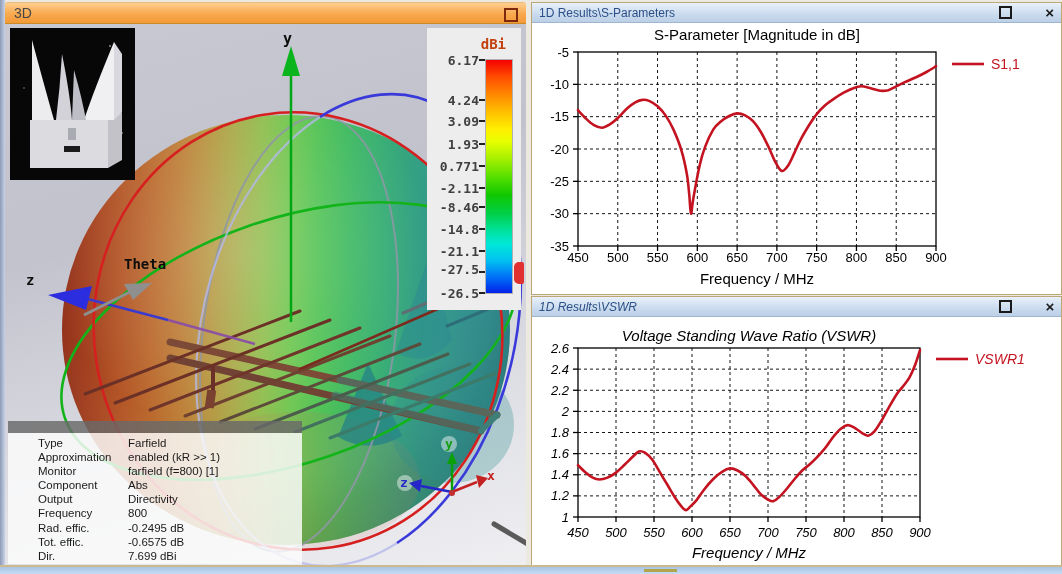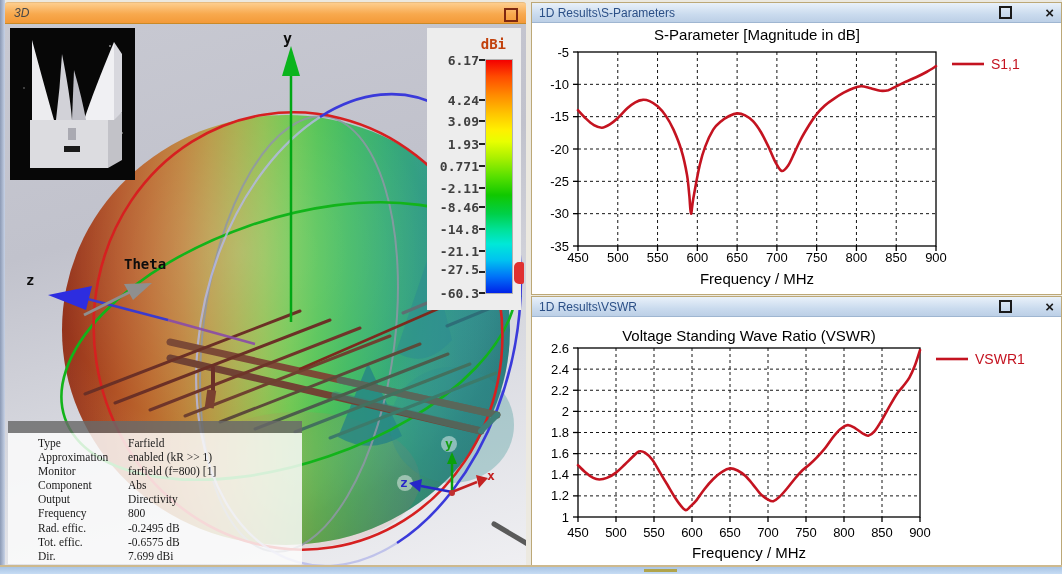--- a/index.html
+++ b/index.html
@@ -5,51 +5,51 @@
   html,body{margin:0;padding:0;background:#D8D4C8;}
   .screen{position:relative;width:1062px;height:574px;background:#ECE9E0;overflow:hidden;
           font-family:"Liberation Sans",sans-serif;}
   
   .left-frame{position:absolute;left:0;top:0;width:5px;height:574px;
               background:linear-gradient(90deg,#8C9AB5,#C7D2E6);}
   
   .tbar3d{position:absolute;left:5px;top:2px;width:521px;height:22px;box-sizing:border-box;
           background:linear-gradient(180deg,#FDCE8E 0%,#F8A94E 55%,#F39A38 100%);
           border-top:1px solid #E8BC80;border-bottom:1px solid #C98A28;border-radius:3px 3px 0 0;}
-  .tbar3d .t{margin-left:9px;font-size:12px;color:#474747;line-height:20px;display:inline-block;font-style:italic;}
+  .tbar3d .t{margin-left:9px;font-size:14px;color:#474747;line-height:20px;display:inline-block;}
   .max3d{position:absolute;right:8px;top:5px;width:10px;height:10px;border:2px solid #7E2810;cursor:pointer;}
   .viewport3d{position:absolute;left:5px;top:24px;width:521px;height:541px;overflow:hidden;
           background:linear-gradient(165deg,#C8C9D2 0%,#C1C2CC 35%,#DCDDE3 70%,#EFEFF2 100%);}
   .viewport3d svg{display:block;}
   
   .colorbar{position:absolute;left:427px;top:28px;width:94px;height:282px;background:#EDEDED;}
   .cb-title{position:absolute;top:8px;right:15px;font:bold 14px "DejaVu Sans Mono",monospace;color:#c2410c;}
   .cb-bar{position:absolute;left:59px;top:32px;width:26px;height:233px;outline:1px solid rgba(0,0,0,.25);
      background:linear-gradient(180deg,#F40000 0%,#FF4A00 7%,#FF8A00 15%,#FFC400 23%,#FFF000 30%,
        #E8FF00 35%,#AAF000 42%,#58E000 50%,#10C800 58%,#00D048 66%,#00E29A 73%,#00E8D8 79%,
        #00C2F0 86%,#0072F8 93%,#0022E8 100%);}
   .cb-lab{position:absolute;right:42px;transform:translateY(-50%);
           font:bold 13px "DejaVu Sans Mono",monospace;color:#404040;white-space:nowrap;}
   .cb-dash{position:absolute;left:52px;width:6px;height:2px;background:#222;transform:translateY(-50%);}
   .red-tab{position:absolute;left:514px;top:262px;width:10px;height:22px;background:#E03030;
            border-radius:5px 2px 2px 5px;}
   
   .inset{position:absolute;left:10px;top:28px;width:125px;height:152px;background:#070707;overflow:hidden;}
   
-  .infotable{position:absolute;left:8px;top:421px;width:294px;height:111px;font-family:Liberation Serif, serif;}
+  .infotable{position:absolute;left:8px;top:421px;width:294px;height:111px;font-family:Liberation Sans, sans-serif;}
   .it-head{height:12px;background:rgba(105,105,105,.82);}
   .it-body{height:131px;background:rgba(251,251,251,.84);padding:4px 0 0 30px;box-sizing:border-box;}
   .irow{display:flex;height:14.1px;font-size:11.5px;color:#1A1A1A;}
   .ilabel{width:90px;}
   
   .scn{position:absolute;font-family:"DejaVu Sans Mono",monospace;font-weight:bold;white-space:nowrap;}
   
   .win{position:absolute;left:531px;width:529px;background:#FFF;border:1px solid #BCA877;box-sizing:content-box;}
   .win-sparam{top:2px;height:291px;}
-  .win-vswr{top:296px;height:269px;}
+  .win-vswr{top:296px;height:269px;font-style:italic;}
   .tbar1d{height:20px;background:linear-gradient(180deg,#E9F1FA,#CADBEE 60%,#BCCFE6);
           border-bottom:1px solid #9FB6D1;display:flex;align-items:center;padding:0 7px;box-sizing:border-box;gap:24px;}
   .tbar1d .t{font-size:12px;color:#2B4F86;flex:1;}
   .btn-max{width:9px;height:9px;border:2px solid #1A1A1A;margin-right:9px;cursor:pointer;}
   .btn-close{font-size:15px;font-weight:bold;color:#1A1A1A;line-height:12px;cursor:pointer;}
   .chart-svg{display:block;}
   .charttitle{font-family:"Liberation Sans",sans-serif;font-size:15px;text-anchor:middle;fill:#000;}
   .xlabel{font-family:"Liberation Sans",sans-serif;font-size:15px;text-anchor:middle;fill:#000;}
   .ticklabel{font-family:"Liberation Sans",sans-serif;font-size:13px;fill:#000;}
   .xtick{text-anchor:middle;}
@@ -197,21 +197,21 @@
         <div class="cb-lab" style="top: 160.15px;">-2.11</div>
         <div class="cb-dash" style="top: 160.15px;"></div>
         <div class="cb-lab" style="top: 178.79px;">-8.46</div>
         <div class="cb-dash" style="top: 178.79px;"></div>
         <div class="cb-lab" style="top: 200.925px;">-14.8</div>
         <div class="cb-dash" style="top: 200.925px;"></div>
         <div class="cb-lab" style="top: 223.06px; margin-left: 40px;">-21.1</div>
         <div class="cb-dash" style="top: 223.06px;"></div>
         <div class="cb-lab" style="top: 241px;">-27.5</div>
         <div class="cb-dash" style="top: 244.03px;"></div>
-        <div class="cb-lab" style="top: 265px;">-60.3</div>
+        <div class="cb-lab" style="top: 265px;">-26.5</div>
         <div class="cb-dash" style="top: 265px;"></div>
       </div>
   </div>
   <div class="red-tab"></div>
 
   <div class="inset">
     <svg width="125" height="152" viewBox="0 0 125 152">
       <circle cx="100" cy="18" r="1" fill="#CCC" opacity=".7"></circle>
       <circle cx="14" cy="60" r=".8" fill="#BBB" opacity=".7"></circle>
       <circle cx="112" cy="105" r="1" fill="#CCC" opacity=".6"></circle>

